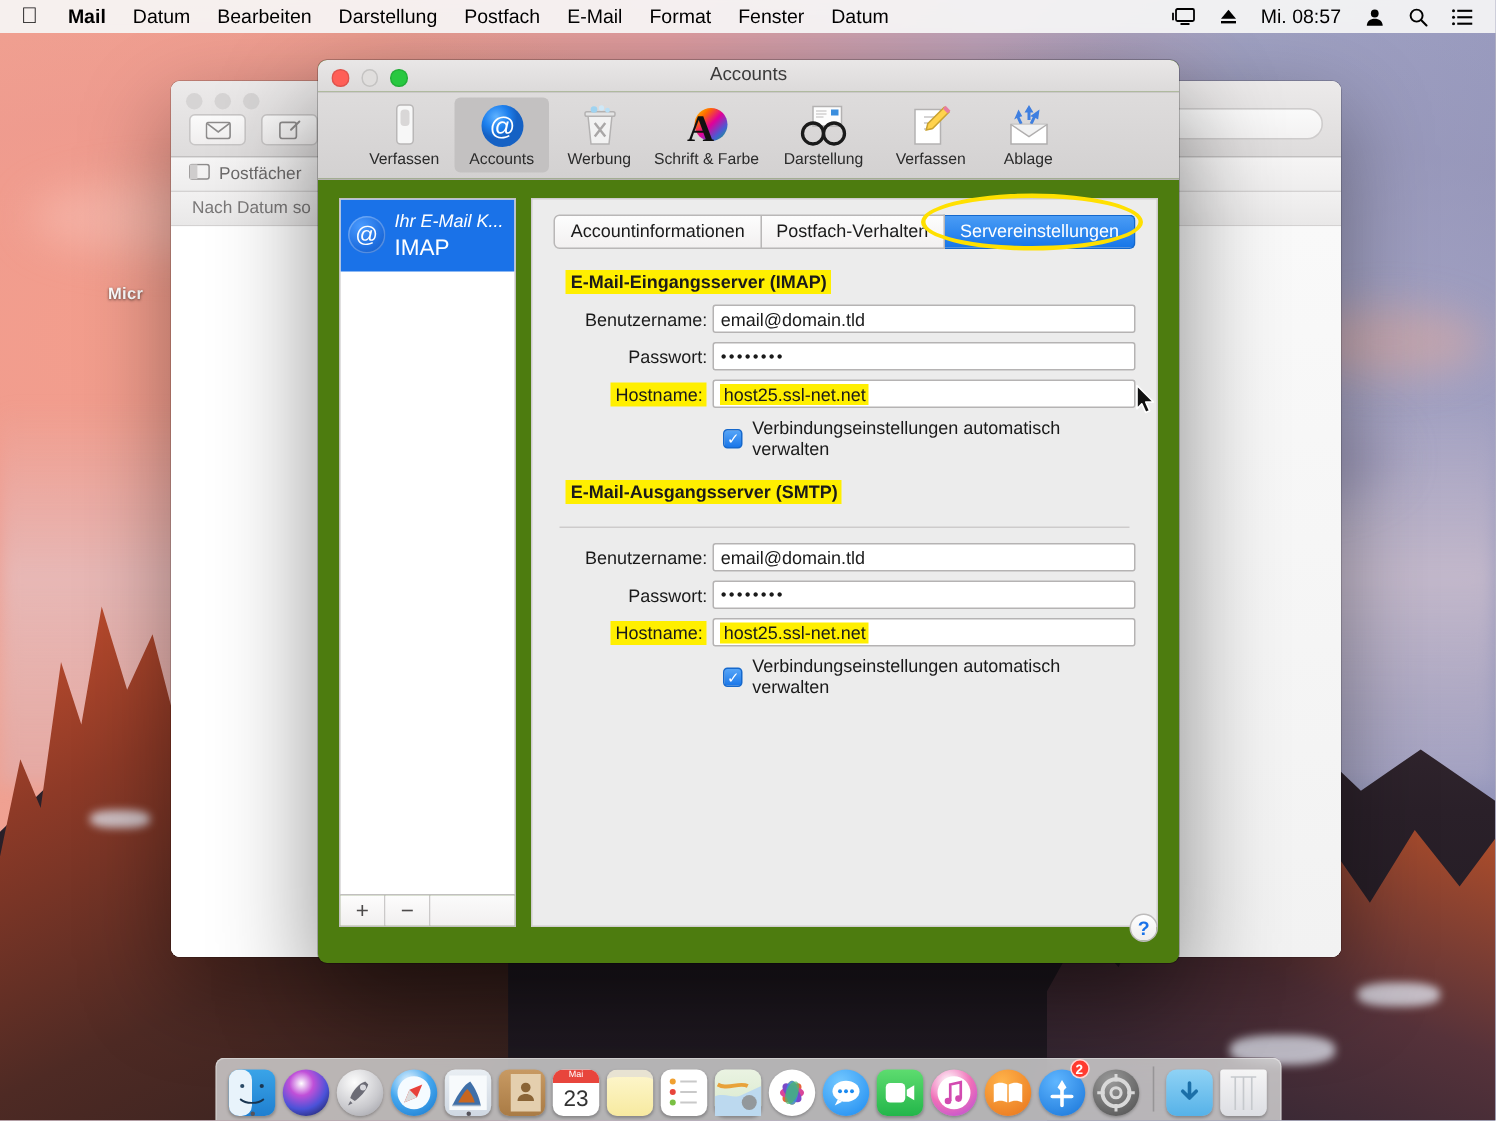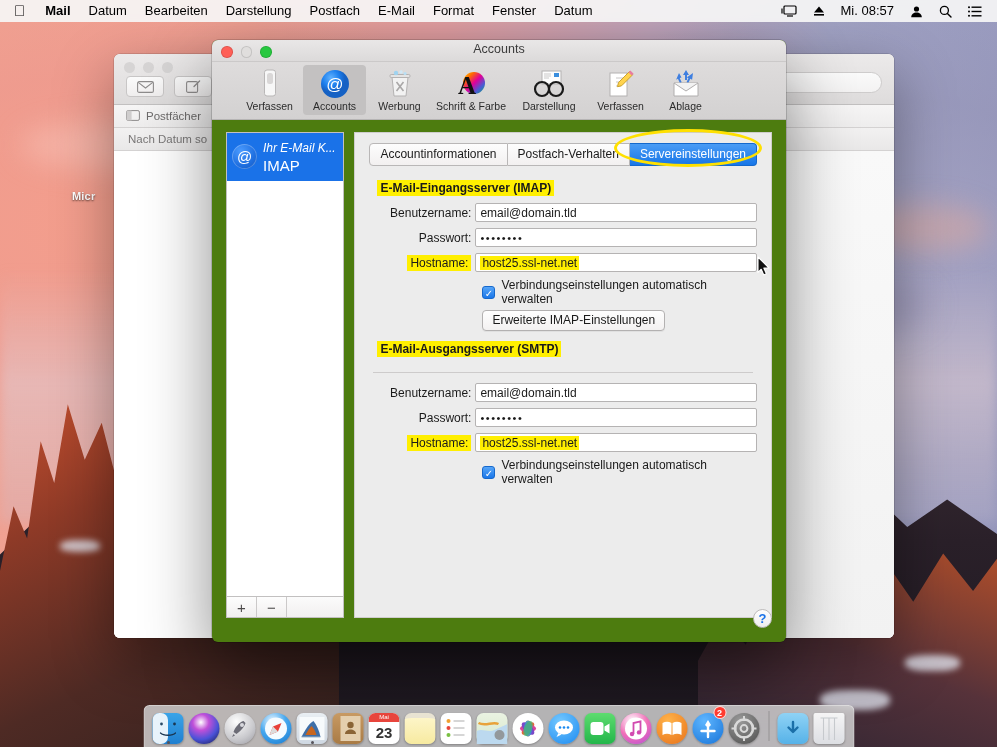--- a/index.html
+++ b/index.html
@@ -592,21 +592,20 @@
         <span class="flabel"><span class="hl">Hostname:</span></span>
         <span class="finput">
             <span class="hlval">host25.ssl-net.net</span>
           </span>
       </div>
 
       <div class="crow">
         <span class="cbox">✓</span>
         <span class="clabel">Verbindungseinstellungen automatisch verwalten</span>
       </div>
-      <div><span class="pbtn">Erweiterte IMAP-Einstellungen</span></div>
 
       
       <div class="sect-title">E-Mail-Ausgangsserver (SMTP)</div>
 
 
       <div class="hrule"></div>
 
       <div class="frow">
         <span class="flabel">Benutzername:</span>
         <span class="finput">email@domain.tld</span>
@@ -687,21 +686,21 @@
       <svg width="31" height="31" viewBox="0 0 31 31" style="position:absolute;left:0;top:0">
           <rect x="8" y="3" width="20" height="25" fill="#e4cfae"></rect>
           <circle cx="18" cy="12" r="3.2" fill="#8a6436"></circle>
           <path d="M12.5 21c0-3 2.6-4.6 5.5-4.6s5.5 1.6 5.5 4.6z" fill="#8a6436"></path>
         </svg>
     </span>
   </div>
   <div class="dock-item">
     <span class="di" style="background:#fff;overflow:hidden;">
       <span style="display:block;height:9px;background:#e8453c;color:#fff;font-size:6px;text-align:center;line-height:9px;">Mai</span>
-      <span style="display:block;font-size:15px;color:#333;text-align:center;line-height:21px;font-weight:700;">23</span>
+      <span style="display:block;font-size:15px;color:#333;text-align:center;line-height:21px;font-weight:400;">23</span>
     </span>
   </div>
   <div class="dock-item">
     <span class="di" style="background:linear-gradient(180deg,#fdf5c8,#f7eaa0);border-top:5px solid #e8e3d2;"></span>
   </div>
   <div class="dock-item">
     <span class="di" style="background:#fff;">
       <svg width="31" height="31" viewBox="0 0 31 31" style="position:absolute;left:0;top:0">
           <circle cx="8" cy="8" r="2" fill="#f0a030"></circle>
           <circle cx="8" cy="15" r="2" fill="#e8453c"></circle>

